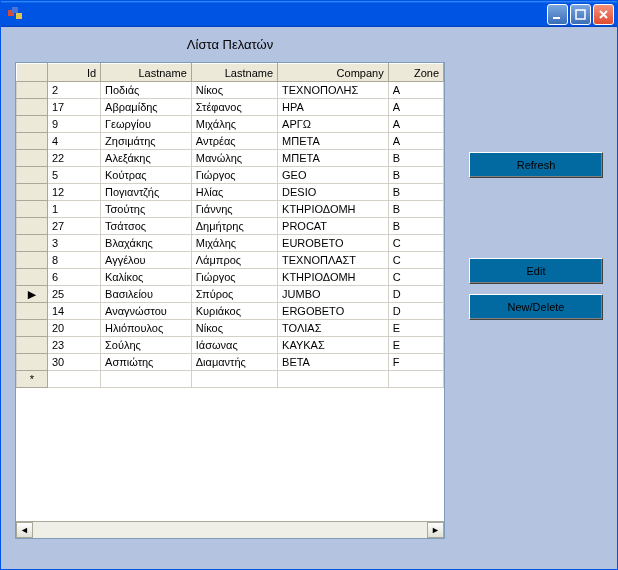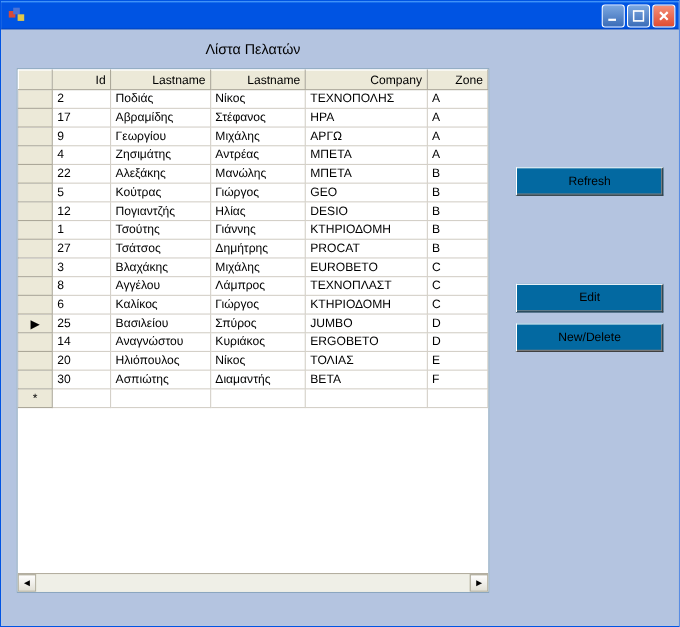--- a/index.html
+++ b/index.html
@@ -341,20 +341,28 @@
               <tr>
                 <td class="row-head"></td>
                 <td>20</td>
                 <td>Ηλιόπουλος</td>
                 <td>Νίκος</td>
                 <td>ΤΟΛΙΑΣ</td>
                 <td>E</td>
               </tr>
               <tr>
                 <td class="row-head"></td>
+                <td>23</td>
+                <td>Σούλης</td>
+                <td>Ιάσωνας</td>
+                <td>ΚΑΥΚΑΣ</td>
+                <td>E</td>
+              </tr>
+              <tr>
+                <td class="row-head"></td>
                 <td>30</td>
                 <td>Ασπιώτης</td>
                 <td>Διαμαντής</td>
                 <td>BETA</td>
                 <td>F</td>
               </tr>
               <tr>
                 <td class="row-head">*</td>
                 <td></td>
                 <td></td>

